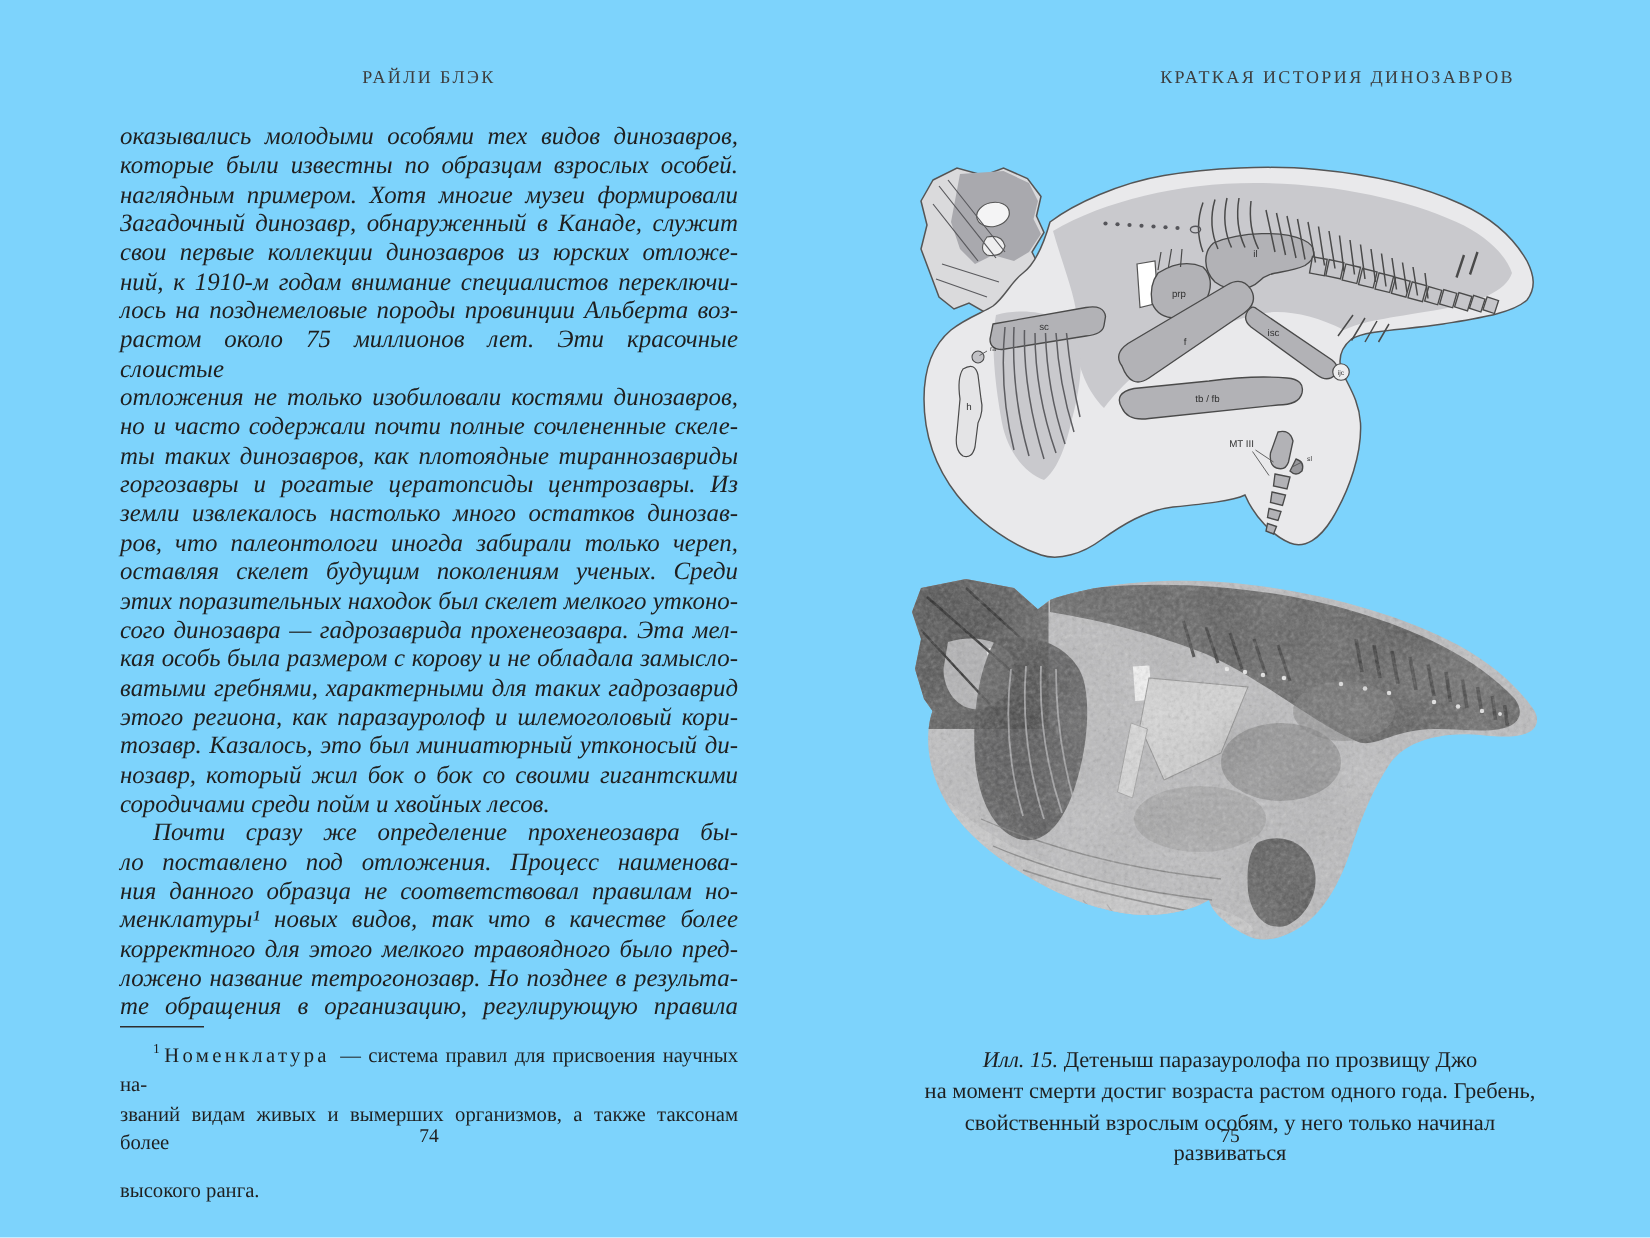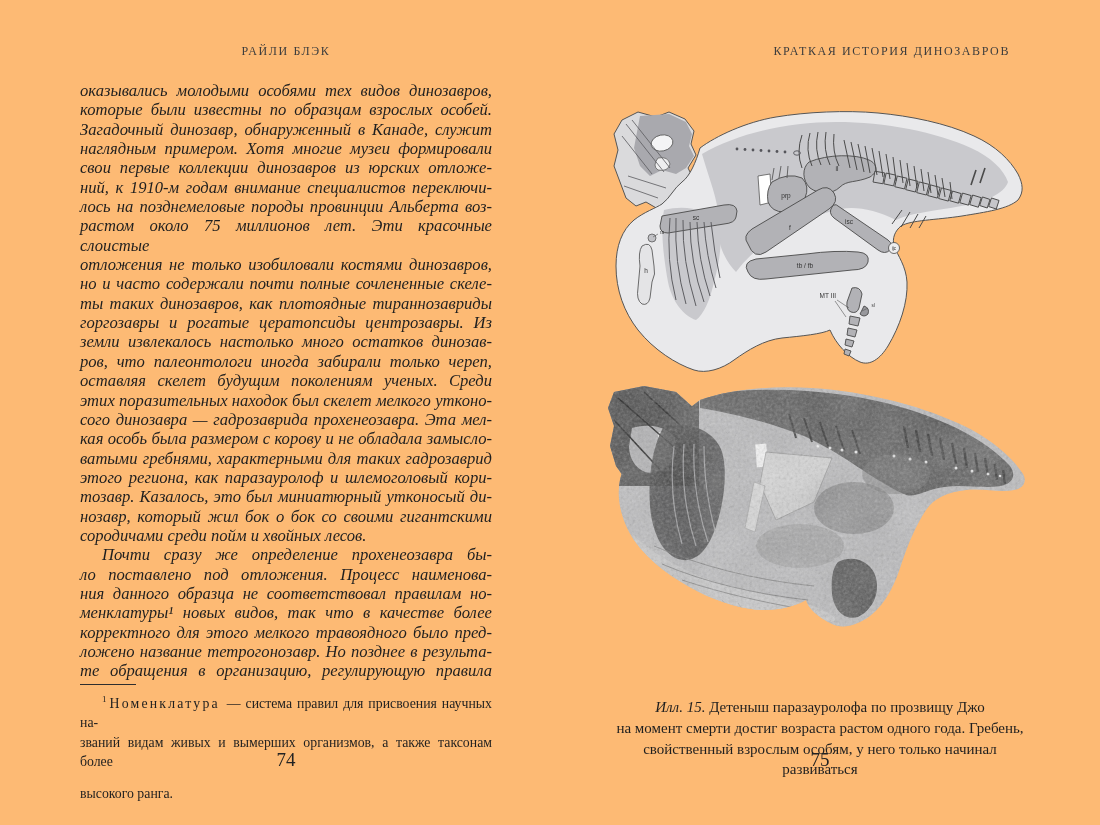--- a/index.html
+++ b/index.html
@@ -1,33 +1,33 @@
 <!DOCTYPE html>
 <html lang="ru"><head>
 <meta charset="utf-8">
 <style>
   html,body{margin:0;padding:0;background:#ffffff;}
-  .spread{position:relative;width:1100px;height:825px;background:#fdba74;overflow:hidden;
+  .spread{position:relative;width:1100px;height:825px;background:#7dd3fc;overflow:hidden;
           font-family:"Liberation Serif","DejaVu Serif",serif;color:#1f1f1f;}
   .running-head{position:absolute;top:44px;font-size:12px;letter-spacing:1.6px;
                 color:#3d3d3d;text-align:center;white-space:nowrap;}
   .rh-left{left:80px;width:412px;}
   .rh-right{left:590px;width:420px;text-align:right;}
   .bodytext{position:absolute;left:80px;top:81px;width:412px;font-size:16.6px;line-height:19.35px;}
   .line{text-align:justify;text-align-last:justify;white-space:normal;font-style:italic;}
   .line.last-left{text-align-last:left;}
   .line.indent{text-indent:22px;}
   .footnote-rule{position:absolute;left:80px;top:684px;width:56px;border-top:1.6px solid #2e2e2e;}
   .footnote{position:absolute;left:80px;top:690px;width:412px;font-size:13.8px;line-height:19.4px;}
   .fn-line{text-align:justify;text-align-last:justify;}
   .fn-line.last-left{text-align-last:left;margin-top:12px;}
   .fn-first{text-indent:22px;}
   .fn-sup{font-size:9px;vertical-align:6px;margin-right:3px;}
   .fn-term{letter-spacing:2.2px;margin-right:2px;}
-  .page-number{position:absolute;top:749px;font-size:19px;text-align:center;color:#222;}
+  .page-number{position:absolute;top:749px;font-size:13px;text-align:center;color:#222;}
   .pn-left{left:80px;width:412px;}
   .pn-right{left:610px;width:420px;}
   .caption{position:absolute;left:608px;top:697px;width:424px;font-size:15px;line-height:20.8px;
            text-align:center;color:#1f1f1f;}
   .cap-label{font-style:italic;}
   .figure-diagram{position:absolute;left:606px;top:110px;width:458px;height:262px;}
   .figure-photo{position:absolute;left:604px;top:386px;width:462px;height:266px;}
   svg{display:block;}
   .dlabel{font-family:"Liberation Sans","DejaVu Sans",sans-serif;font-size:6.5px;fill:#333;}
   .dlabel-tiny{font-family:"Liberation Sans","DejaVu Sans",sans-serif;font-size:4.5px;fill:#333;}
@@ -35,22 +35,22 @@
 </head>
 <body>
 
 <div class="spread">
 
   <div class="running-head rh-left">РАЙЛИ БЛЭК</div>
 
   <div class="bodytext">
       <div class="line">оказывались молодыми особями тех видов динозавров,</div>
       <div class="line">которые были известны по образцам взрослых особей.</div>
+      <div class="line">наглядным примером. Хотя многие музеи формировали</div>
       <div class="line">Загадочный динозавр, обнаруженный в Канаде, служит</div>
-      <div class="line">наглядным примером. Хотя многие музеи формировали</div>
       <div class="line">свои первые коллекции динозавров из юрских отложе-</div>
       <div class="line">ний, к 1910-м годам внимание специалистов переключи-</div>
       <div class="line">лось на позднемеловые породы провинции Альберта воз-</div>
       <div class="line">растом около 75 миллионов лет. Эти красочные слоистые</div>
       <div class="line">отложения не только изобиловали костями динозавров,</div>
       <div class="line">но и часто содержали почти полные сочлененные скеле-</div>
       <div class="line">ты таких динозавров, как плотоядные тираннозавриды</div>
       <div class="line">горгозавры и рогатые цератопсиды центрозавры. Из</div>
       <div class="line">земли извлекалось настолько много остатков динозав-</div>
       <div class="line">ров, что палеонтологи иногда забирали только череп,</div>

